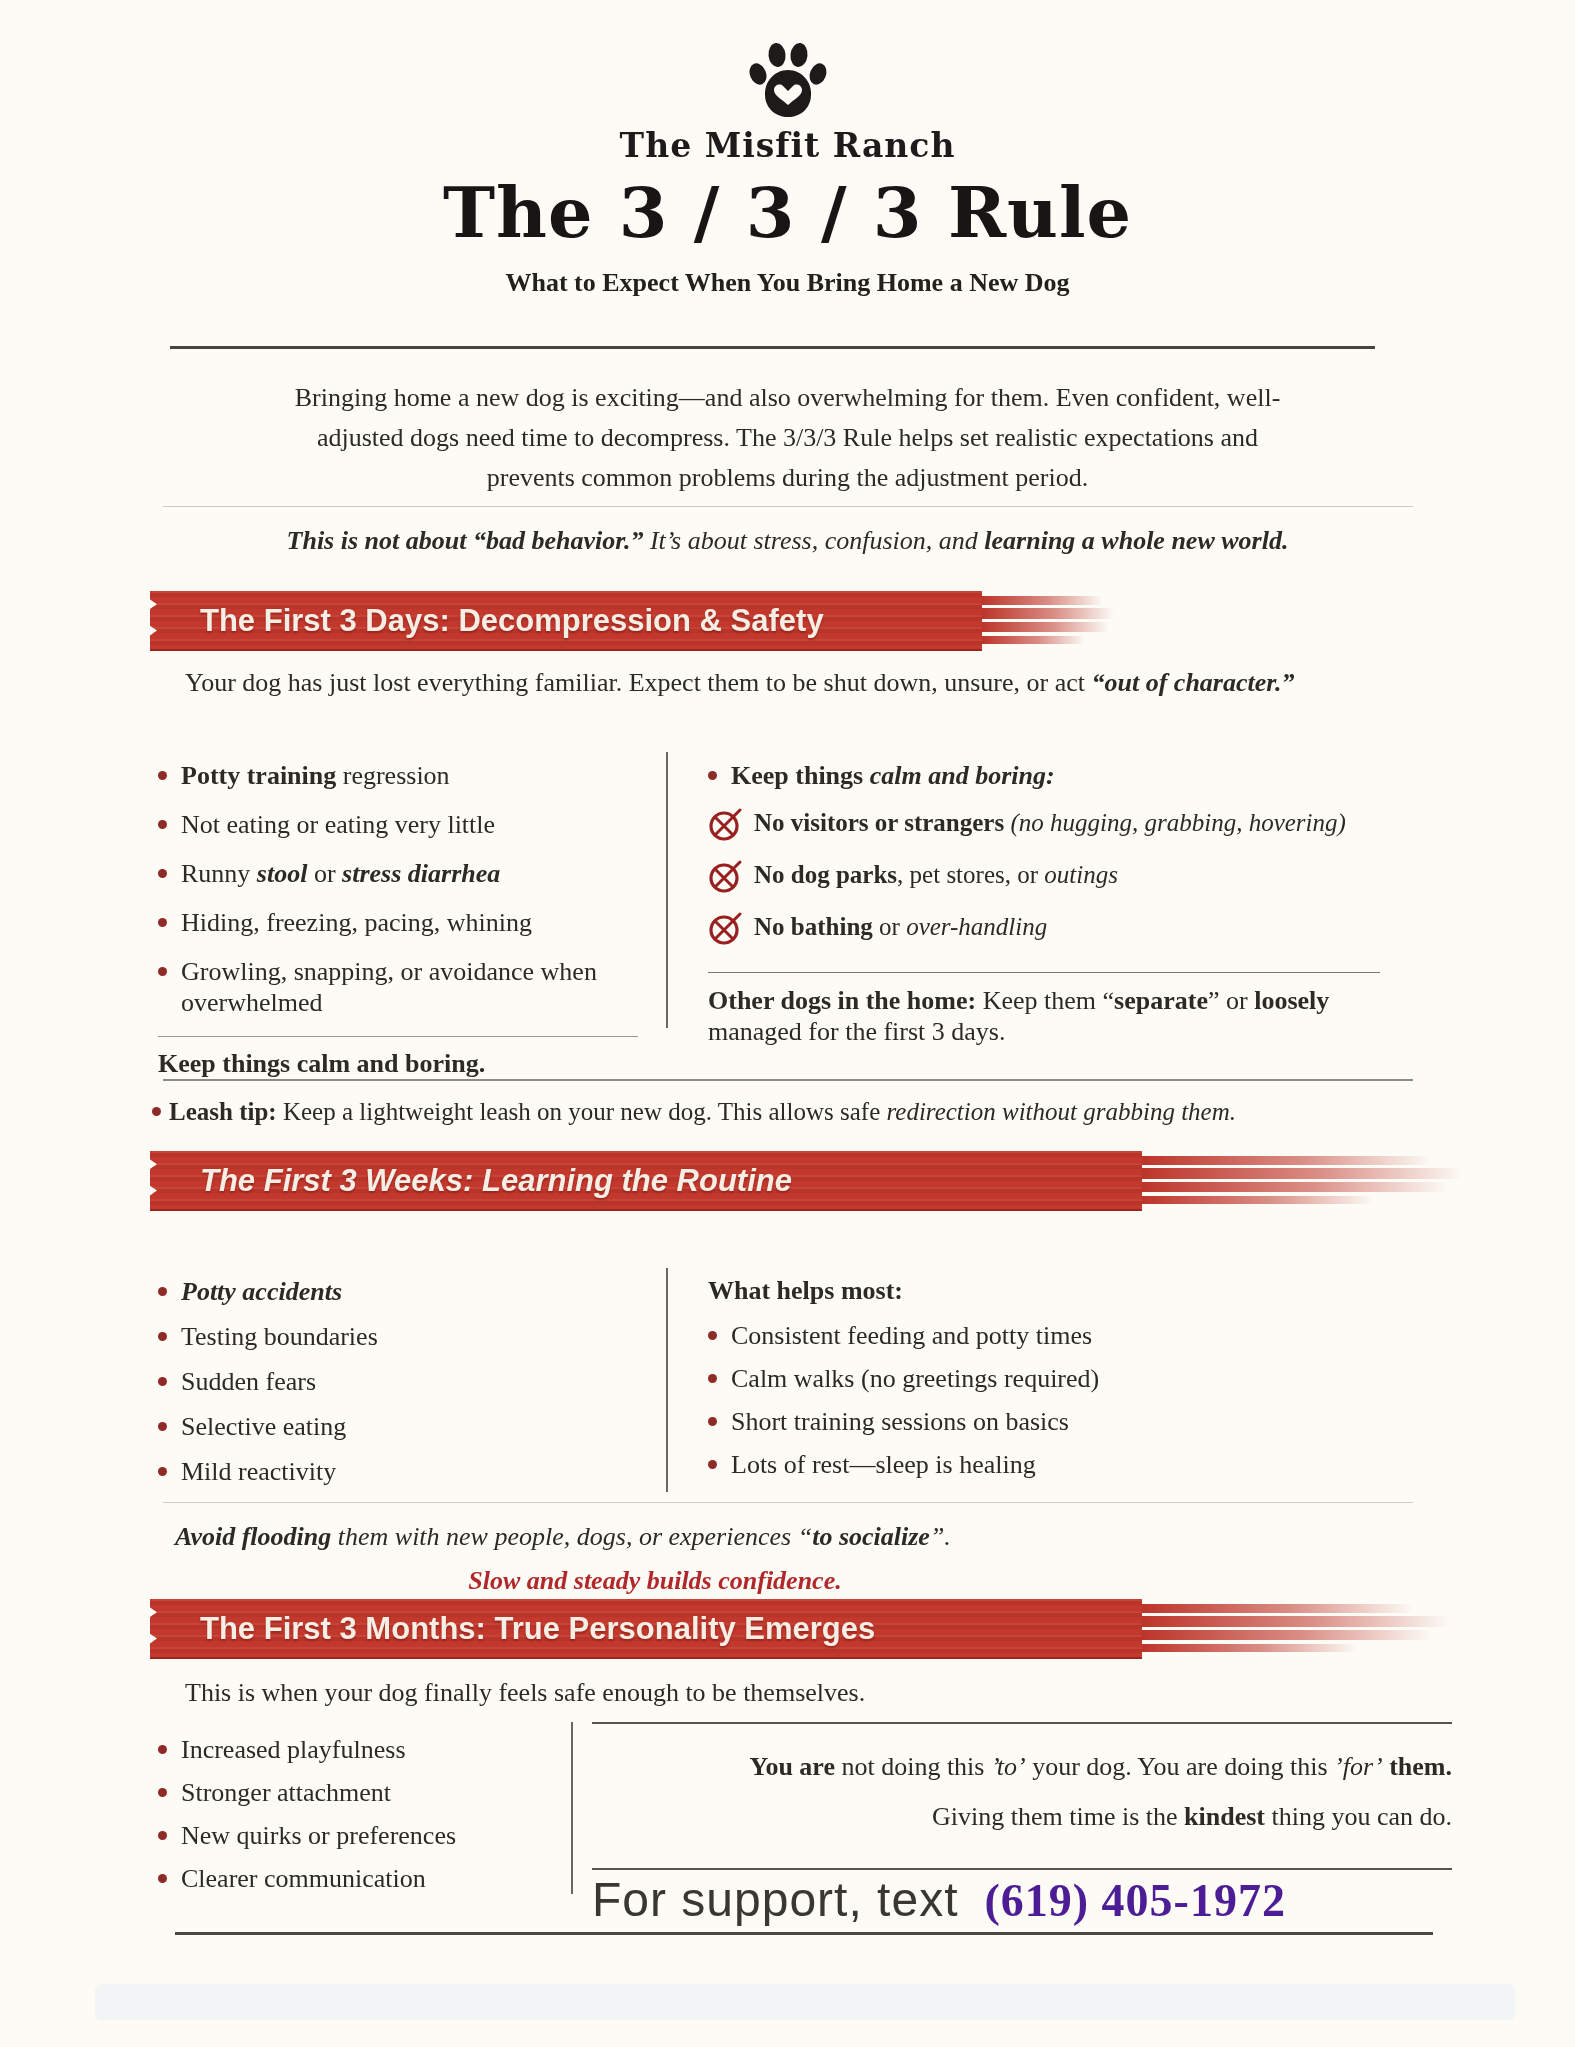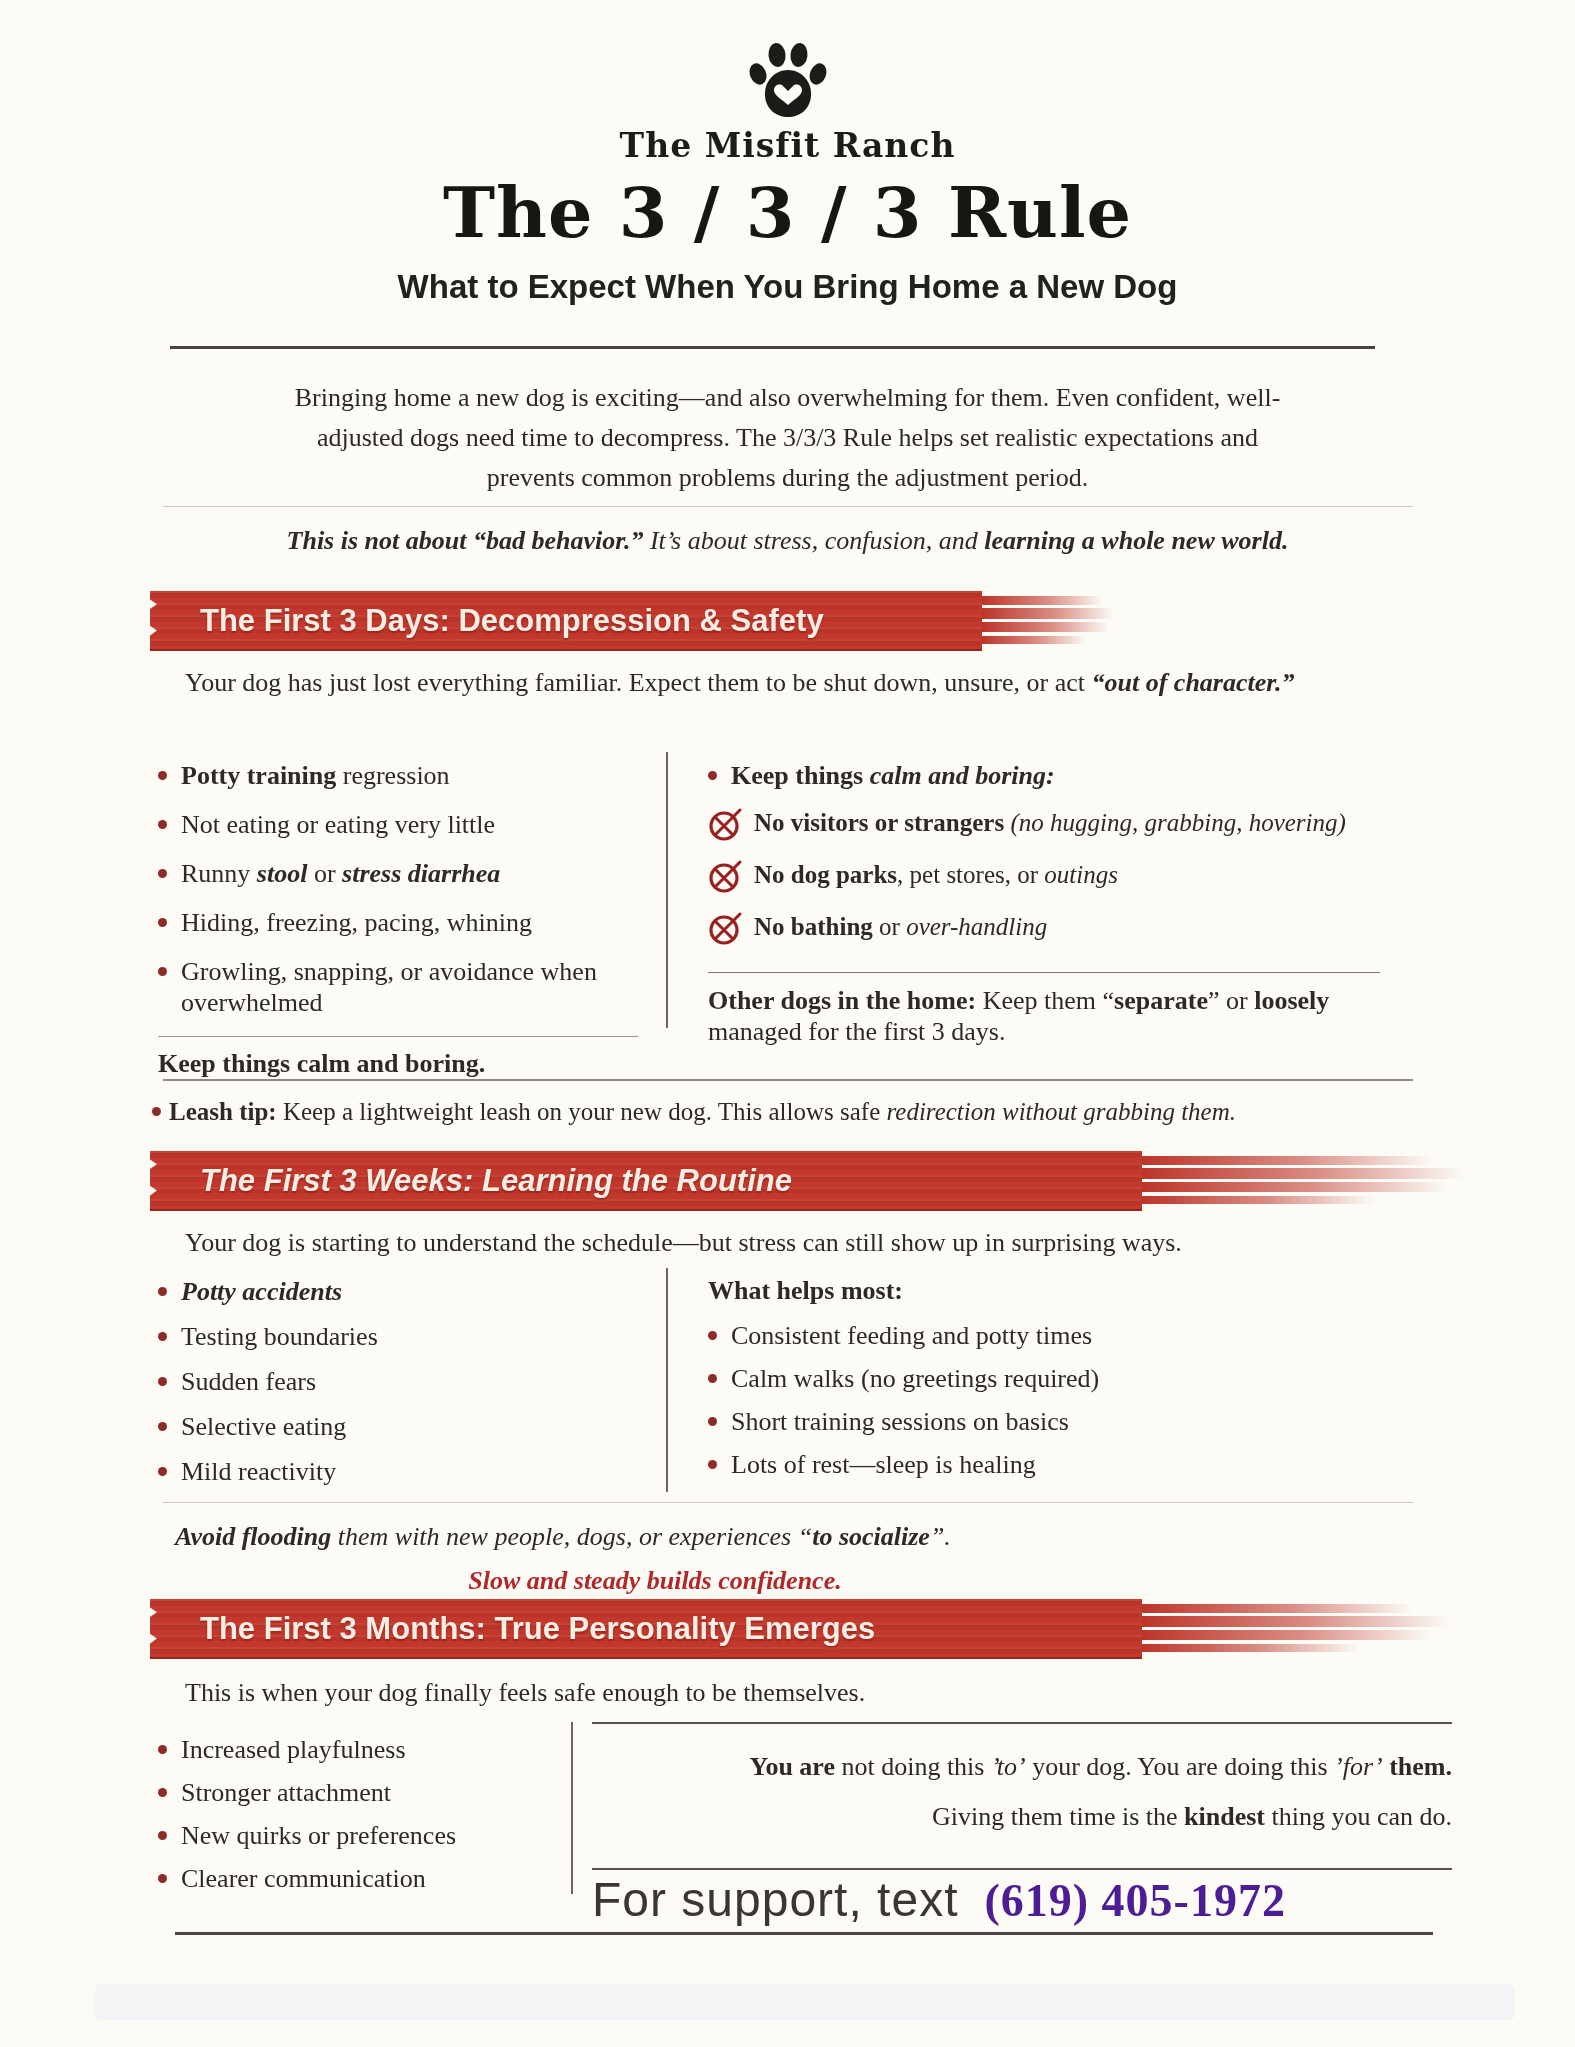--- a/index.html
+++ b/index.html
@@ -9,21 +9,21 @@
   .b{font-weight:bold;}
   .i{font-style:italic;}
   .center{text-align:center;}
   .divider{background:#cfcbc4;height:1px;}
   .divider.dark{background:#474340;height:3px;}
   .divider.mid{background:#8f8a82;height:1.5px;}
   .vline{width:2px;background:#6b675f;}
   
   .brand{font-family:"DejaVu Serif",serif;font-weight:bold;font-size:33px;color:#1e1c1a;letter-spacing:1px;}
   .title{font-family:"DejaVu Serif",serif;font-weight:bold;font-size:70px;color:#181614;margin-top:6px;letter-spacing:1px;}
-  .subtitle{font-family:Liberation Sans, sans-serif;font-weight:bold;font-size:33px;color:#23211e;margin-top:14px;}
+  .subtitle{font-family:Liberation Serif, serif;font-weight:bold;font-size:26px;color:#23211e;margin-top:14px;}
   
   .intro{font-size:26px;line-height:40px;}
   .intro span{display:block;}
   .reframe{font-size:26px;font-style:italic;}
   
   .banner{background:#c2382d;height:60px;line-height:60px;color:#f5eee4;
           font-family:"Liberation Sans",sans-serif;font-weight:bold;font-size:31px;
           padding-left:50px;text-shadow:0 2px 2px rgba(90,12,8,.35);box-sizing:border-box;
           border-bottom:2px solid #9c241c;
           clip-path:polygon(0 0,100% 0,100% 100%,0 100%,0 74%,7px 66%,0 58%,0 30%,7px 22%,0 14%);}
@@ -174,21 +174,20 @@
   <div class="abs banner" style="left:150px;top:1151px;width:992px;font-style:italic;">
     <span style="position:relative;z-index:1;">The First 3 Weeks: Learning the Routine</span>
   </div>
   <div class="abs streaks" style="left:1142px;top:1151px;width:322px;">
     <i style="top:5px;height:9px;width:90%;"></i>
       <i style="top:17px;height:11px;width:100%;"></i>
       <i style="top:31px;height:10px;width:95%;"></i>
       <i style="top:45px;height:8px;width:72%;"></i>
   </div>
 
-  <div class="abs lead" style="left:185px;top:1226px;width:1210px;">Your dog is starting to understand the schedule—but stress can still show up in surprising ways.</div>
 
   <div class="abs col" style="left:150px;top:1268px;width:505px;padding-top:8px;">
     <div class="bullet-row tight">
       <span class="dot"></span>
       <span class="b i">Potty accidents</span>
     </div>
     <div class="bullet-row tight">
       <span class="dot"></span>
       <span>Testing boundaries</span>
     </div>

